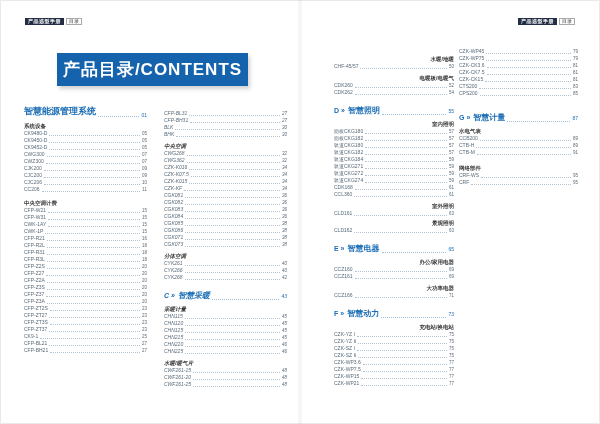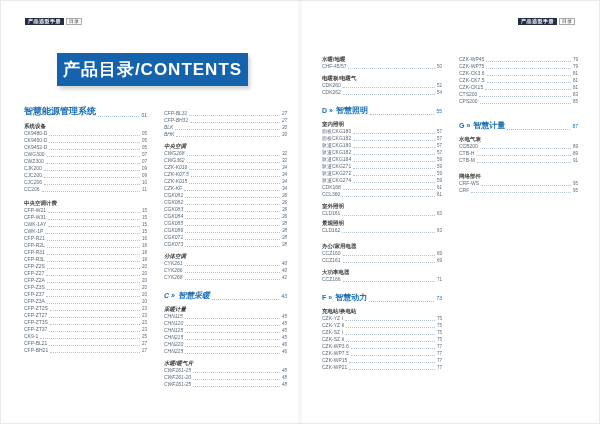--- a/index.html
+++ b/index.html
@@ -29,22 +29,22 @@
     position:absolute;left:57px;top:53px;width:191px;height:33px;
     background:var(--banner-blue,#1563ac);color:#ffffff;
     display:flex;align-items:center;justify-content:center;
     font-size:17px;font-weight:bold;letter-spacing:1px;
     box-shadow:2px 3px 4px rgba(0,0,0,0.18);
   }
   
   .col{position:absolute;}
   #col1{left:24px;top:106px;width:123px;}
   #col2{left:164px;top:110px;width:123px;font-style:italic;}
-  #col3{left:322px;top:55px;width:120px;}
-  #col4{left:459px;top:56px;width:119px;}
+  #col3{left:334px;top:55px;width:120px;text-align:right;}
+  #col4{left:459px;top:48px;width:119px;}
   .row{display:flex;align-items:flex-end;}
   .row .leader{flex:1 1 auto;border-bottom:1px dotted #b4c3d2;margin:0 2px 1px 2px;min-width:6px;}
   .row.main{height:12px;margin-bottom:4px;font-size:9px;font-weight:bold;color:var(--heading-blue,#1a6db5);}
   .row.main .leader{border-color:#9fc0dd;}
   .row.main .page{font-size:5px;color:var(--heading-blue,#1a6db5);font-weight:normal;}
   .row.section{height:10px;line-height:10px;margin:2px 0 4px 0;font-size:8px;font-weight:bold;color:var(--heading-blue,#1a6db5);}
   .row.section .letter{margin-right:3px;font-size:7px;}
   .row.section .leader{border-color:#9fc0dd;}
   .row.section .page{font-size:5px;color:var(--heading-blue,#1a6db5);font-weight:normal;}
   .subhead{font-size:5.5px;line-height:8px;height:8px;color:#3a3a3a;font-weight:bold;white-space:nowrap;}
@@ -485,20 +485,26 @@
         <span class="page">63</span>
       </div>
       <div class="gap" style="height: 2px;"></div>
       <div class="subhead">景观照明</div>
       <div class="row item">
         <span class="code">CLD162</span>
         <span class="leader"></span>
         <span class="page">63</span>
       </div>
       <div class="gap" style="height: 8px;"></div>
+      <div class="row section">
+        <span class="letter">E »</span>
+        <span class="label">智慧电器</span>
+        <span class="leader"></span>
+        <span class="page">65</span>
+      </div>
       <div class="subhead">办公/家用电器</div>
       <div class="row item">
         <span class="code">CCZ160</span>
         <span class="leader"></span>
         <span class="page">69</span>
       </div>
       <div class="row item">
         <span class="code">CCZ161</span>
         <span class="leader"></span>
         <span class="page">69</span>

